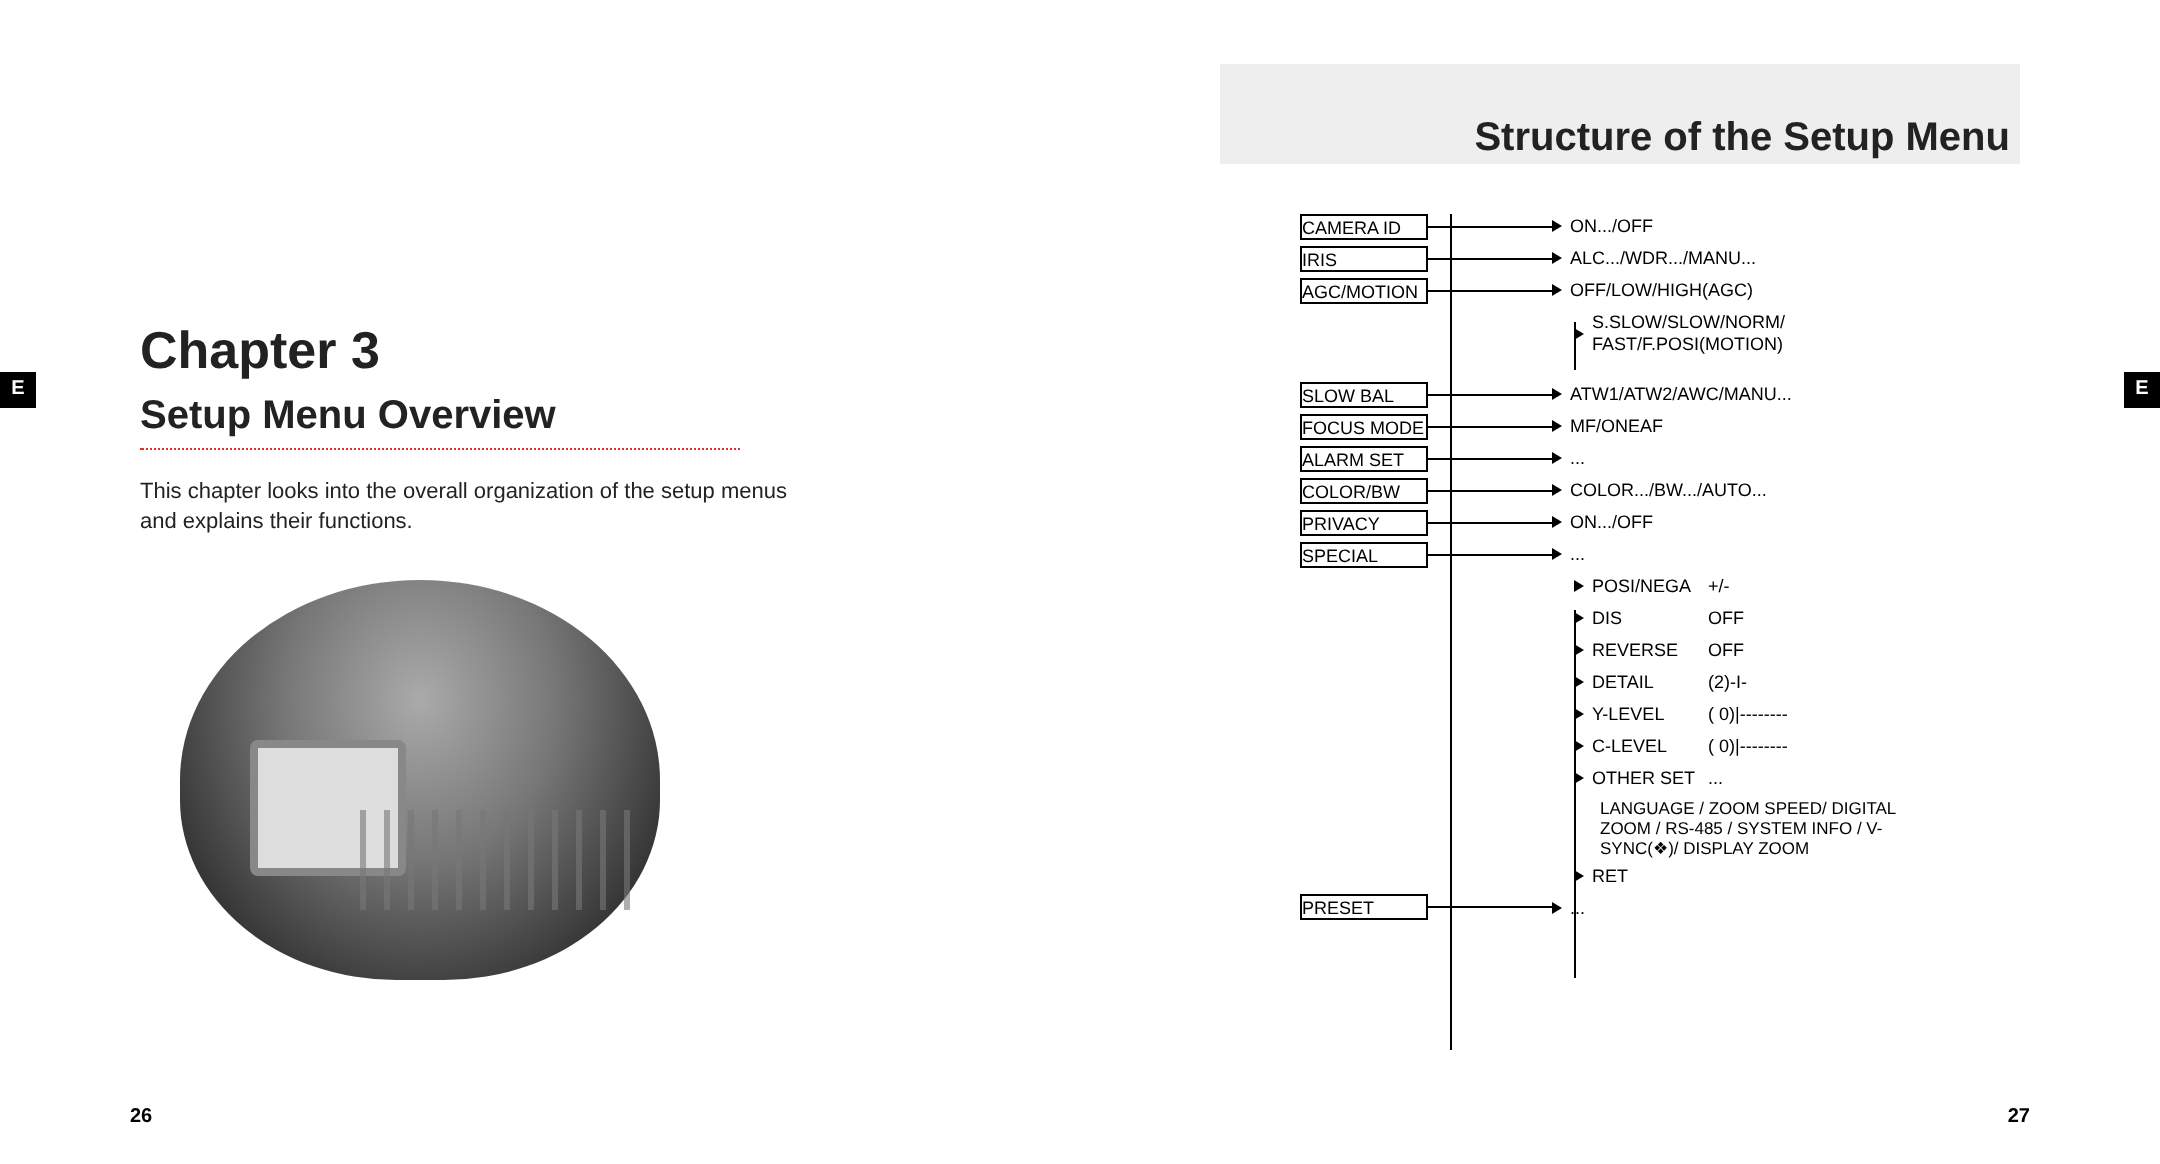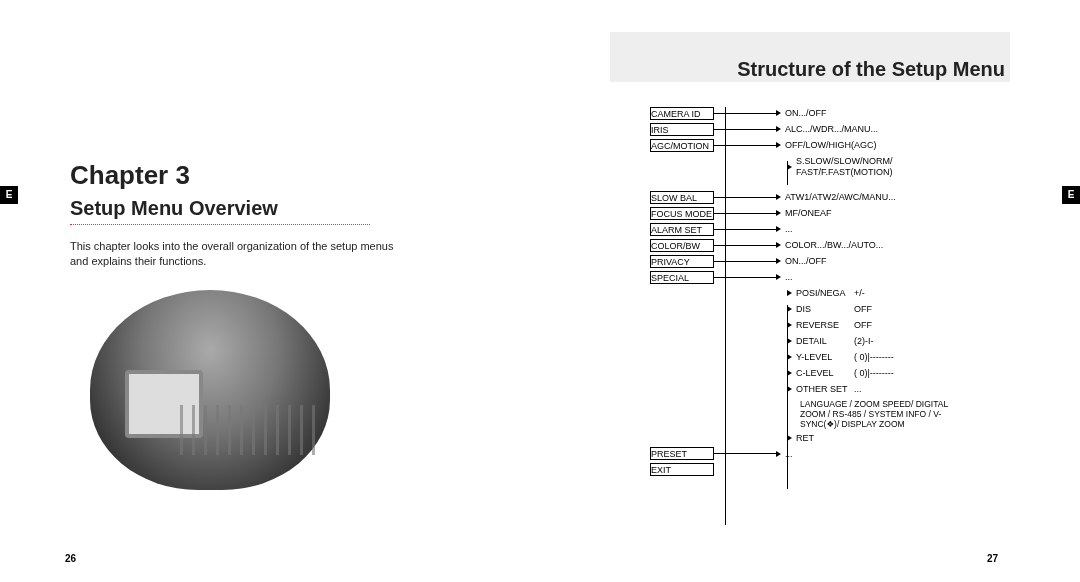--- a/index.html
+++ b/index.html
@@ -38,21 +38,21 @@
   .tab.left { left: 0; }
   .tab.right { right: 0; }
   .pagenum {
     position: absolute;
     bottom: 18px;
     font-size: 10px;
     font-weight: bold;
     color: #000;
   }
   .pagenum.left { left: 65px; }
-  .pagenum.right { right: 82px; }
+  .pagenum.right { right: 65px; }
 
   
   .left-content {
     padding: 120px 70px 0 70px;
     margin-top: 40px;
   }
   .chapter {
     font-size: 26px;
     font-weight: bold;
     color: #222;
@@ -266,21 +266,21 @@
       <div class="item">
         <span class="box">AGC/MOTION</span>
         <span class="hline short"></span>
           <span class="arrow"></span>
         <span class="val">OFF/LOW/HIGH(AGC)</span>
       </div>
       <div class="item" style="height:28px;">
         <span class="indent-stub" style="width:137px;"></span>
         <span class="arrow"></span>
         <span class="val" style="white-space:pre-line; line-height:1.2;">S.SLOW/SLOW/NORM/
-FAST/F.FAST(MOTION)</span>
+FAST/F.POSI(MOTION)</span>
       </div>
       <div class="item gap-before">
         <span class="box">SLOW BAL</span>
         <span class="hline short"></span>
           <span class="arrow"></span>
         <span class="val">ATW1/ATW2/AWC/MANU...</span>
       </div>
       <div class="item">
         <span class="box">FOCUS MODE</span>
         <span class="hline short"></span>
@@ -363,20 +363,17 @@
         <span class="arrow"></span>
         <span class="sublabel">RET</span>
       </div>
 
       <div class="item">
         <span class="box">PRESET</span>
         <span class="hline short"></span>
           <span class="arrow"></span>
         <span class="val">...</span>
       </div>
-      <div class="item">
-        <span class="box">EXIT</span>
-      </div>
     </div>
 
     <div class="pagenum right">27</div>
   </div>
 </div>
 
 </body></html>

